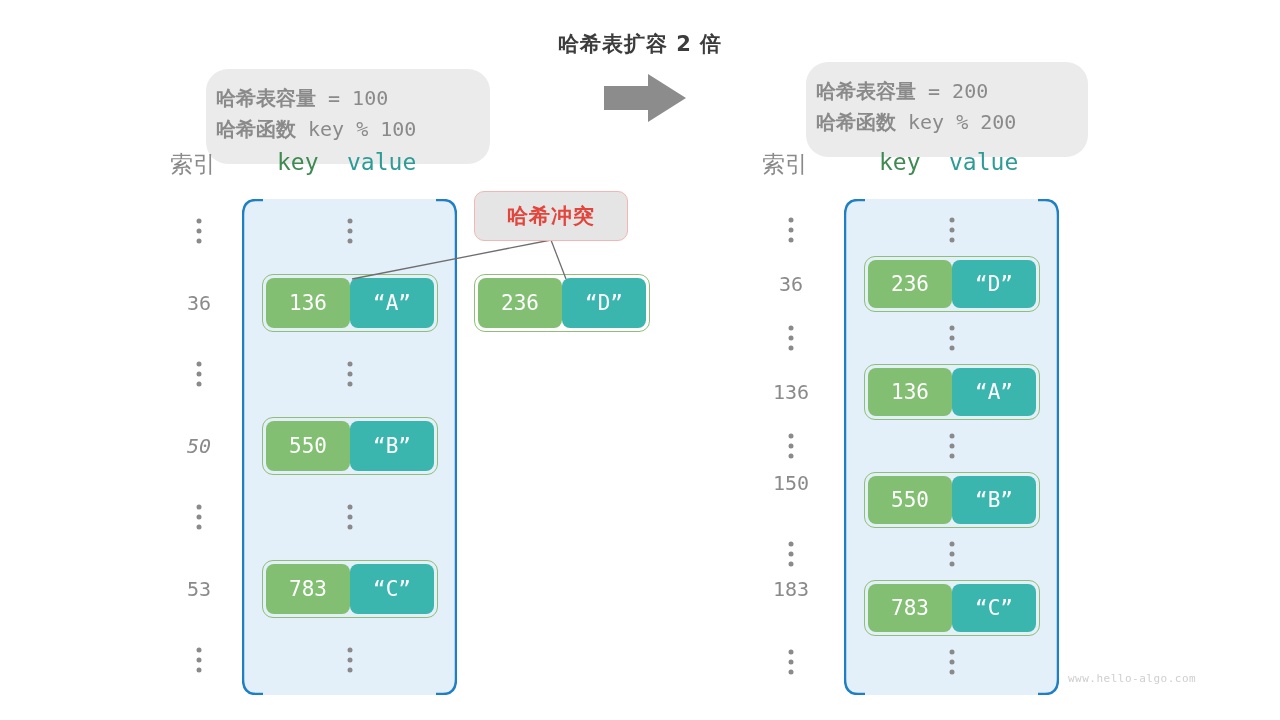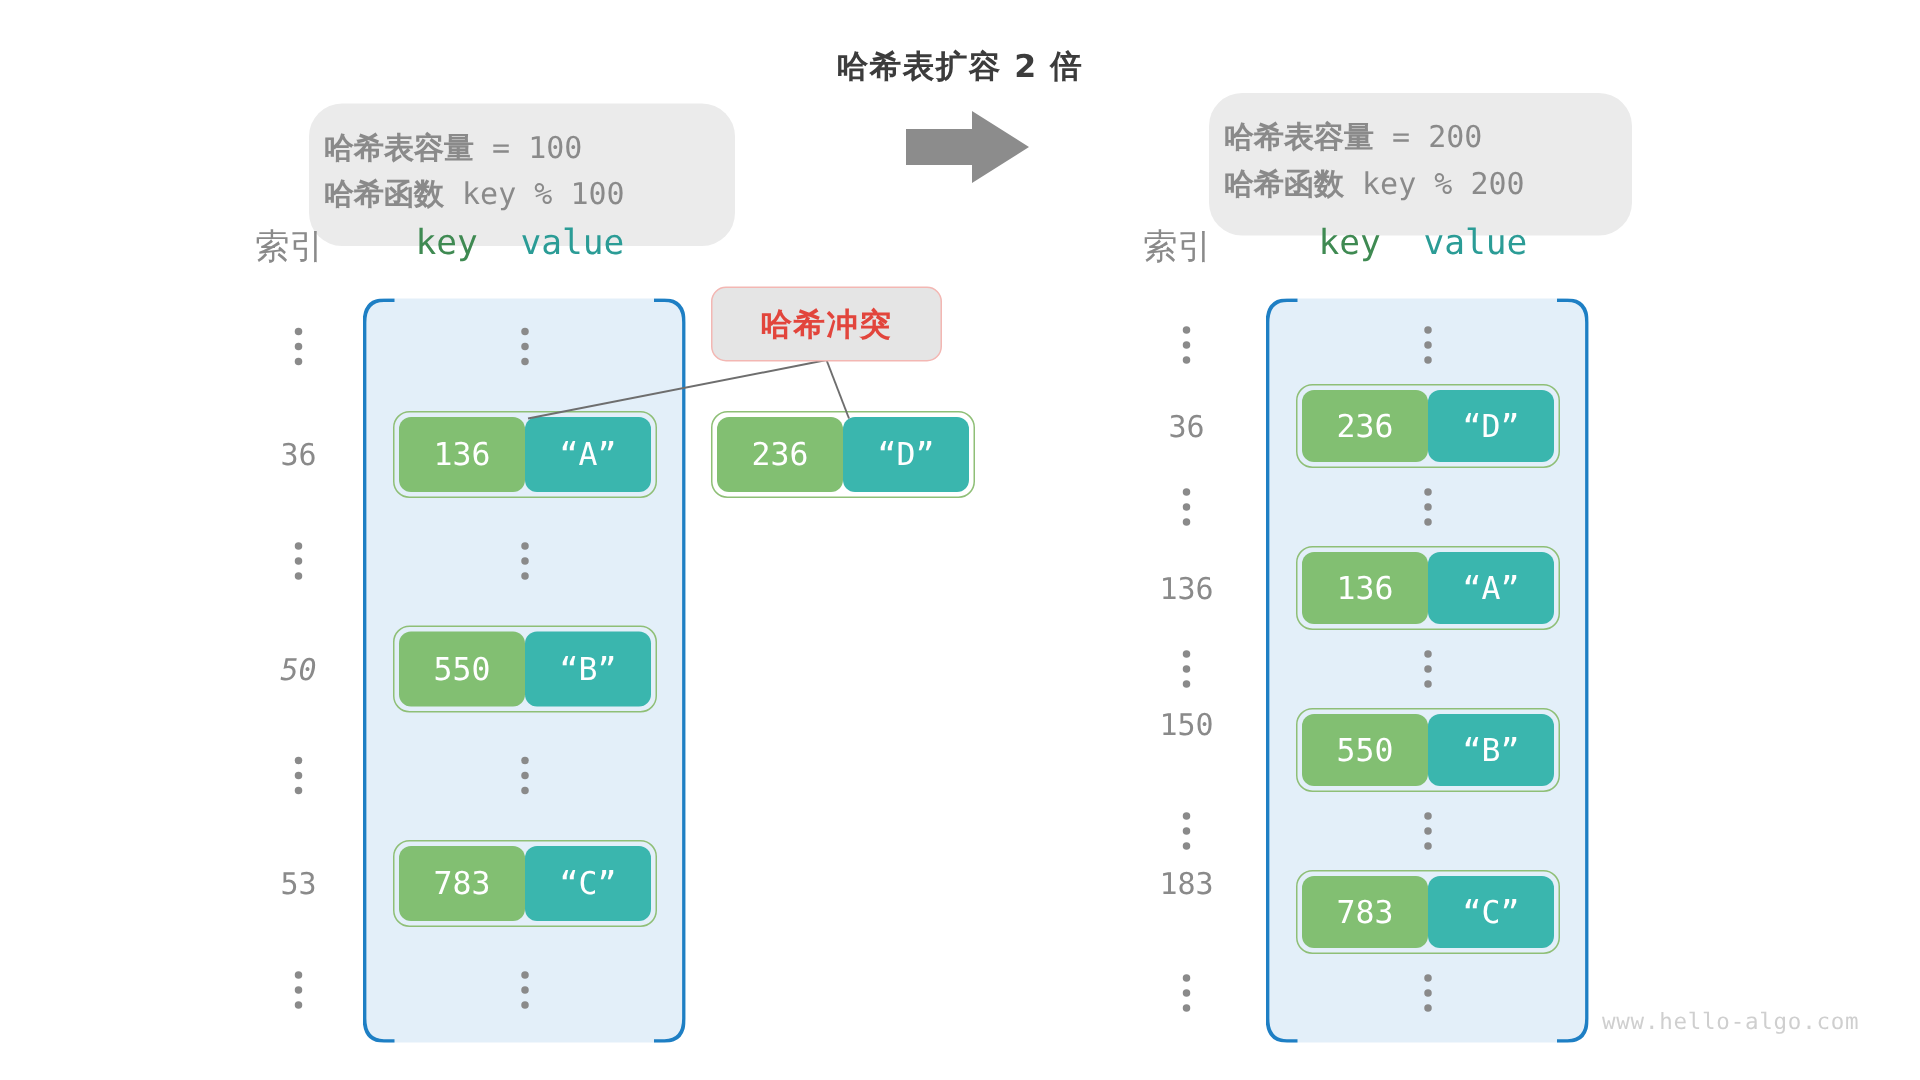--- a/index.html
+++ b/index.html
@@ -75,21 +75,21 @@
   #collision-badge{
     position:absolute;left:474px;top:191px;width:152px;height:48px;
     background:#e5e5e5;border:1.5px solid #f3b7b3;border-radius:10px;
     display:flex;align-items:center;justify-content:center;
     color:#e2453c;font-size:21px;font-weight:bold;letter-spacing:1px;
   }
   #collision-lines{position:absolute;left:0;top:0;width:1280px;height:720px;pointer-events:none;}
 
   
   #watermark{
-    position:absolute;left:1068px;top:672px;color:#cfcfcf;font-size:15px;
+    position:absolute;left:1068px;top:672px;color:#cfcfcf;font-size:11px;
     font-family:"DejaVu Sans Mono","Liberation Mono",monospace;letter-spacing:0.5px;
   }
 </style>
 </head>
 <body>
 
 <div class="stage">
 
   <div class="info-box" id="info-left">
     <div class="info-line"><b>哈希表容量</b><span> = 100</span></div>

